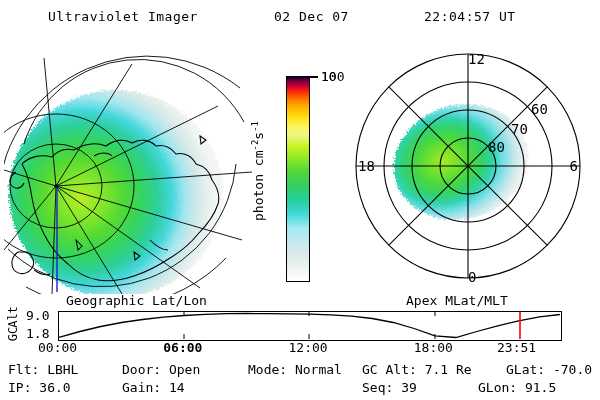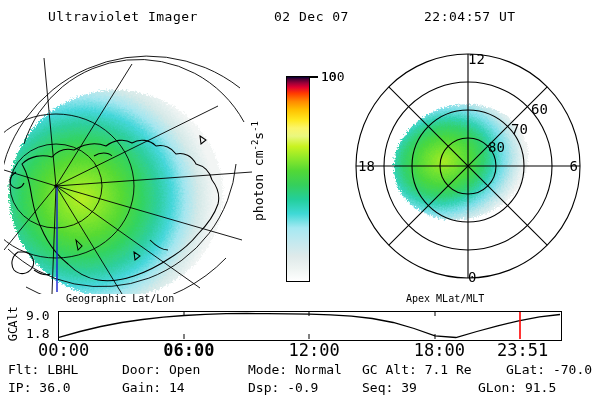--- a/index.html
+++ b/index.html
@@ -8,21 +8,21 @@
   .abs{position:absolute;}
   
   #header{left:0;top:4px;width:600px;height:28px;}
   #header span{position:absolute;font-size:13px;letter-spacing:0.5px;white-space:nowrap;}
   #hdr-title{left:48px;top:5px;}
   #hdr-date{left:274px;top:5px;}
   #hdr-time{left:424px;top:5px;}
   
   #geo-panel{left:4px;top:44px;width:258px;height:250px;}
   #mlt-panel{left:348px;top:44px;width:248px;height:250px;text-align:center;}
-  .panel-caption{position:absolute;font-size:10px;white-space:nowrap;text-align:center;}
+  .panel-caption{position:absolute;font-size:13px;white-space:nowrap;text-align:center;}
   #geo-caption{left:66px;top:293px;}
   #mlt-caption{left:406px;top:293px;}
   
   svg{display:block;overflow:visible;}
   
   #cbar-wrap{left:268px;top:68px;width:76px;height:226px;}
   #cbar-box{position:absolute;left:18px;top:8px;width:24px;height:206px;
             border:1.5px solid #000;box-sizing:border-box;}
   #cbar-grad{position:absolute;left:0;top:0;right:0;bottom:0;}
   #cbar-ticks{position:absolute;left:42px;top:8px;width:34px;height:206px;}
@@ -38,21 +38,21 @@
   #strip-ylab span{position:absolute;font-size:12px;white-space:nowrap;
                    transform-origin:center center;transform:translate(-50%,-50%) rotate(-90deg);}
   #sy-gc{left:11px;top:26px;}
   #sy-alt{left:11px;top:9px;}
   .sy-val{position:absolute;font-size:13px;white-space:nowrap;}
   #sv-hi{left:26px;top:2px;}
   #sv-lo{left:26px;top:20px;}
   #strip-plot{position:absolute;left:58px;top:5px;width:504px;height:30px;
               border:1.5px solid #000;box-sizing:border-box;}
   #time-axis{position:absolute;left:0;top:340px;width:600px;height:20px;}
-  #time-axis span{position:absolute;font-size:17px;white-space:nowrap;}
+  #time-axis span{position:absolute;font-size:13px;white-space:nowrap;}
   
   #footer{left:0;top:362px;width:488px;height:38px;}
   #footer .f-cell{position:absolute;font-size:13px;white-space:nowrap;}
   .f-r0{top:0px;} .f-r1{top:18px;}
 </style>
 </head>
 <body>
 
 <div id="header" class="abs">
   <span id="hdr-title">Ultraviolet Imager</span>
@@ -237,16 +237,15 @@
   </div>
 
 <div id="footer" class="abs">
     <div class="f-cell f-r0" style="left: 8px;"><span>Flt: </span><span>LBHL</span></div>
     <div class="f-cell f-r0" style="left: 122px;"><span>Door: </span><span>Open</span></div>
     <div class="f-cell f-r0" style="left: 248px;"><span>Mode: </span><span>Normal</span></div>
     <div class="f-cell f-r0" style="left: 362px;"><span>GC Alt: </span><span>7.1 Re</span></div>
     <div class="f-cell f-r0" style="left: 506px;"><span>GLat: </span><span>-70.0</span></div>
     <div class="f-cell f-r1" style="left: 8px;"><span>IP: </span><span>36.0</span></div>
     <div class="f-cell f-r1" style="left: 122px;"><span>Gain: </span><span>14</span></div>
-    <div class="f-cell f-r1" style="left: 248px;"><span>Dsp: </span><span>-0.9</span></div>
     <div class="f-cell f-r1" style="left: 362px;"><span>Seq: </span><span>39</span></div>
     <div class="f-cell f-r1" style="left: 478px;"><span>GLon: </span><span>91.5</span></div>
   </div>
 
 </body></html>

